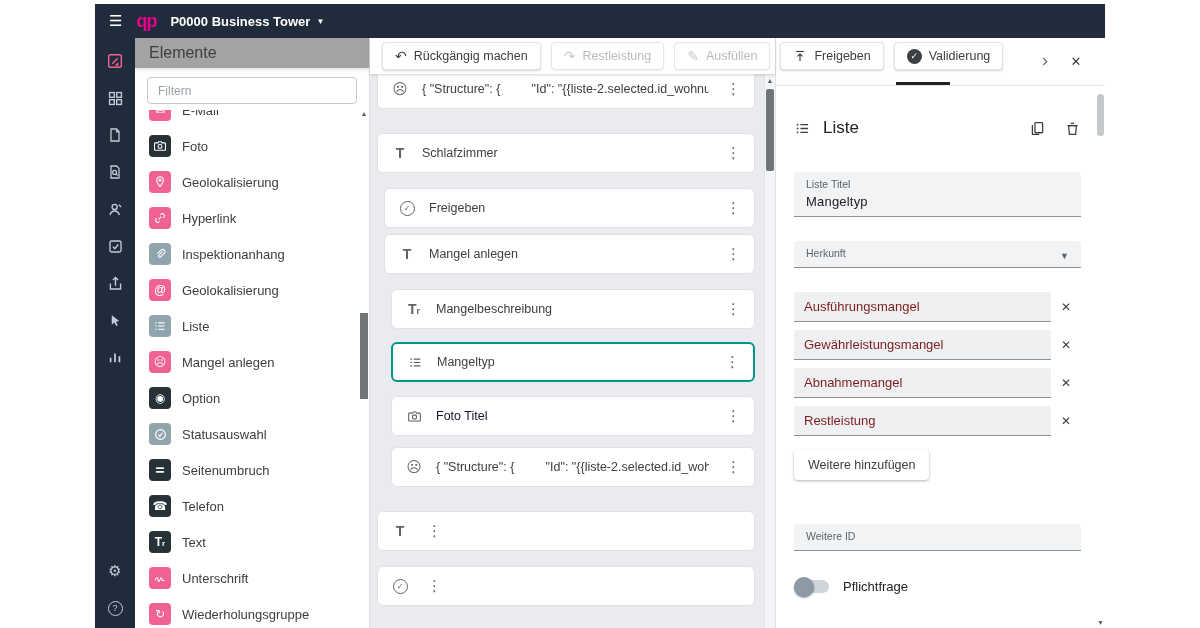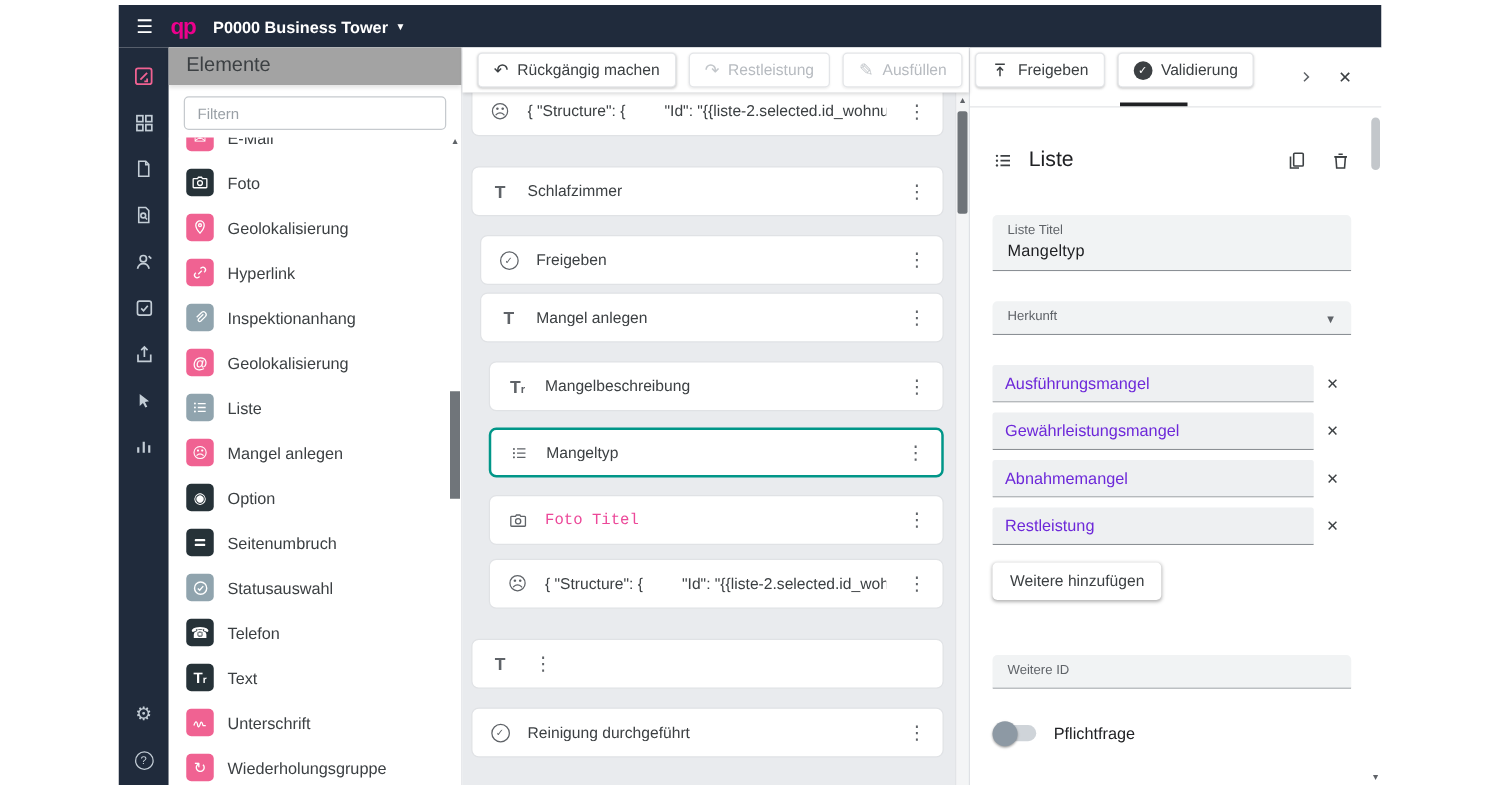--- a/index.html
+++ b/index.html
@@ -54,21 +54,21 @@
   .card { height:40px; background:#fff; border:1px solid #e0e2e5; border-radius:6px; display:flex; align-items:center; gap:12px; padding:0 8px 0 12px; }
   .card.selected { border:2px solid #009688; }
   .lvl1 { margin-left:7px; } .lvl2 { margin-left:14px; }
   .mneg { margin-top:-5px; } .m24 { margin-top:24px; } .m15 { margin-top:15px; }
   .m13 { margin-top:13px; } .m14 { margin-top:14px; } .m11 { margin-top:11px; } .m6 { margin-top:6px; }
   .cicon { width:20px; display:flex; justify-content:center; align-items:center; color:#5f6368; font-size:15px; flex:none; }
   .cicon .tletter { font-weight:700; font-size:14px; color:#5f6368; }
   .cicon .tletter small { font-size:9px; font-weight:700; }
   .ccirc { width:15px; height:15px; border:1.5px solid #5f6368; border-radius:50%; font-size:8px; display:flex; align-items:center; justify-content:center; color:#5f6368; }
   .clabel { flex:1; font-size:12.5px; color:#3c4043; white-space:pre; overflow:hidden; }
-  .clabel.ph { color:#ec4899;font-family:Liberation Mono, monospace; }
+  .clabel.ph { color:#0f172a; }
   .kebab { color:#5f6368; font-size:15px; padding:0 5px; cursor:pointer; }
   .cv-scroll { position:absolute; right:0; top:36px; bottom:0; width:11px; background:#f4f5f6; border-left:1px solid #e2e4e7; }
   .cv-scroll .arr { position:absolute; top:3px; left:0; right:0; text-align:center; font-size:7px; color:#5f6368; }
   .cv-thumb { position:absolute; top:15px; left:1px; width:8px; height:82px; background:#6f7479; border-radius:2px; }
 
   
   .inspector { width:330px; background:#fff; border-left:1px solid #dfe1e5; display:flex; flex-direction:column; position:relative; flex:none; }
   .tabbar { height:48px; display:flex; align-items:center; border-bottom:1px solid #e3e5e8; padding:0 12px; }
   .tab-nav { width:30px; display:flex; justify-content:center; color:#5f6368; cursor:pointer; }
   .tab { width:70px; height:100%; display:flex; align-items:center; justify-content:center; position:relative; color:#5f6368; cursor:pointer; font-size:17px; }
@@ -80,21 +80,21 @@
   .insp-title { font-size:17px; color:#202124; flex:1; }
   .hdr-ico { color:#3c4043; cursor:pointer; display:flex; }
   .hdr-ico + .hdr-ico { margin-left:6px; }
   .ffield { background:#f1f3f4; border-bottom:1px solid #8b9095; border-radius:4px 4px 0 0; padding:6px 12px 6px; position:relative; }
   .flabel { font-size:10.5px; color:#5f6368; margin-bottom:2px; }
   .fvalue { border:none; background:transparent; font-size:13px; color:#202124; width:100%; outline:none; font-family:inherit; letter-spacing:.2px; }
   .fcaret { position:absolute; right:12px; top:50%; transform:translateY(-35%); color:#5f6368; font-size:9px; }
   .mb22 { margin-bottom:24px; }
   .opts { margin-top:4px; }
   .opt { display:flex; align-items:center; margin-bottom:8px; }
-  .opt-field { flex:1; background:#eef0f2; border-bottom:1px solid #8b9095; height:30px; font-size:13px; color:#6d28d9; padding:0 10px; border:none; border-bottom:1px solid #8b9095; border-radius:2px 2px 0 0; outline:none; font-family:inherit; }
+  .opt-field { flex:1; background:#eef0f2; border-bottom:1px solid #8b9095; height:30px; font-size:13px; color:#7f1d1d; padding:0 10px; border:none; border-bottom:1px solid #8b9095; border-radius:2px 2px 0 0; outline:none; font-family:inherit; }
   .opt-x { width:30px; text-align:center; color:#3c4043; font-size:12px; cursor:pointer; }
   .add-btn { margin-top:6px; padding:8px 14px; background:#fff; border:none; border-radius:4px; box-shadow:0 1px 3px rgba(0,0,0,.3); font-size:12.5px; color:#3c4043; cursor:pointer; font-family:inherit; }
   .gap44 { height:44px; }
   .toggle-row { display:flex; align-items:center; gap:14px; margin-top:28px; }
   .switch { width:33px; height:13px; background:#cfd4d9; border-radius:7px; position:relative; cursor:pointer; flex:none; margin-left:2px; }
   .knob { position:absolute; left:-2px; top:-3.5px; width:20px; height:20px; border-radius:50%; background:#8d99a4; box-shadow:0 1px 2px rgba(0,0,0,.4); }
   .toggle-label { font-size:13px; color:#202124; }
   .in-scroll { position:absolute; right:0; top:48px; bottom:0; width:9px; }
   .in-thumb { position:absolute; top:8px; left:1px; width:7px; height:42px; background:#c3c7cb; border-radius:4px; }
   .in-arr { position:absolute; bottom:2px; left:0; right:0; text-align:center; font-size:7px; color:#5f6368; }
@@ -247,36 +247,36 @@
         </div>
         <div class="el-item">
           <span class="tile t-pink">☹</span>
           <span class="el-label">Mangel anlegen</span>
         </div>
         <div class="el-item">
           <span class="tile t-dark">◉</span>
           <span class="el-label">Option</span>
         </div>
         <div class="el-item">
+          <span class="tile t-gray">
+            <svg viewBox="0 0 20 20" width="15" height="15" fill="none" stroke="#fff" stroke-width="1.5">
+                <circle cx="10" cy="10" r="6.5"></circle>
+                <path d="M7 10.3l2 2 3.8-4.4"></path>
+              </svg>
+            </span>
+          <span class="el-label">Statusauswahl</span>
+        </div>
+        <div class="el-item">
           <span class="tile t-dark">
             <svg viewBox="0 0 20 20" width="14" height="14">
                 <rect x="4" y="6" width="12" height="2.6" rx="1" fill="#fff"></rect>
                 <rect x="4" y="11.4" width="12" height="2.6" rx="1" fill="#fff"></rect>
               </svg>
             </span>
           <span class="el-label">Seitenumbruch</span>
-        </div>
-        <div class="el-item">
-          <span class="tile t-gray">
-            <svg viewBox="0 0 20 20" width="15" height="15" fill="none" stroke="#fff" stroke-width="1.5">
-                <circle cx="10" cy="10" r="6.5"></circle>
-                <path d="M7 10.3l2 2 3.8-4.4"></path>
-              </svg>
-            </span>
-          <span class="el-label">Statusauswahl</span>
         </div>
         <div class="el-item">
           <span class="tile t-dark">☎</span>
           <span class="el-label">Telefon</span>
         </div>
         <div class="el-item">
           <span class="tile t-dark">
               <span class="tletter">T<small>r</small></span>
             </span>
           <span class="el-label">Text</span>
@@ -397,21 +397,20 @@
         <div class="card m24">
           <span class="cicon">
               <span class="tletter">T</span>
             </span>
           <span class="kebab">⋮</span>
         </div>
         <div class="card m15">
           <span class="cicon">
               <span class="ccirc">✓</span>
             </span>
-          <span class="clabel">Reinigung durchgeführt</span>
           <span class="kebab">⋮</span>
         </div>
       </div>
 
       <div class="cv-scroll">
         <span class="arr">▲</span>
         <span class="cv-thumb"></span>
       </div>
     </section>
 

